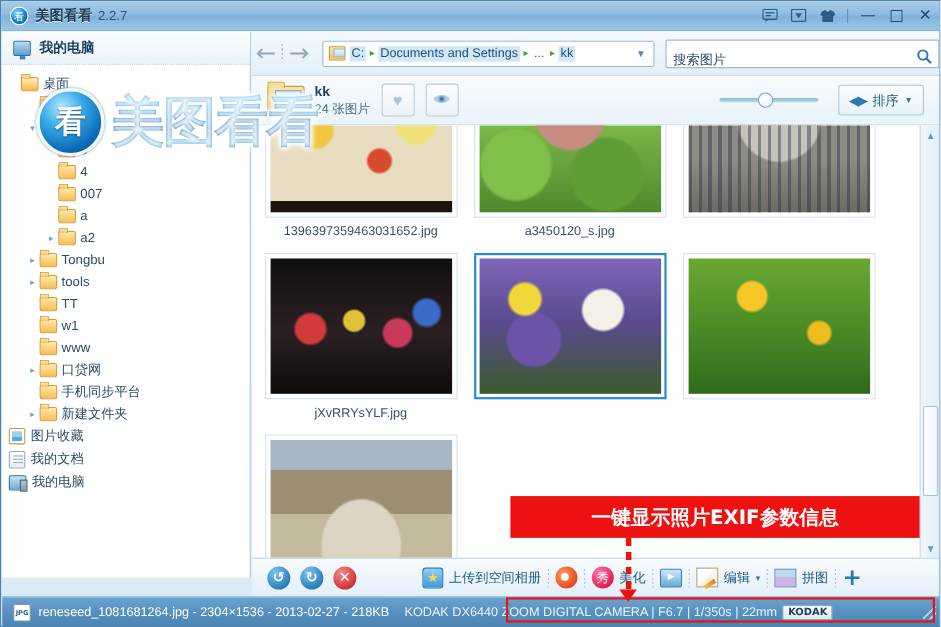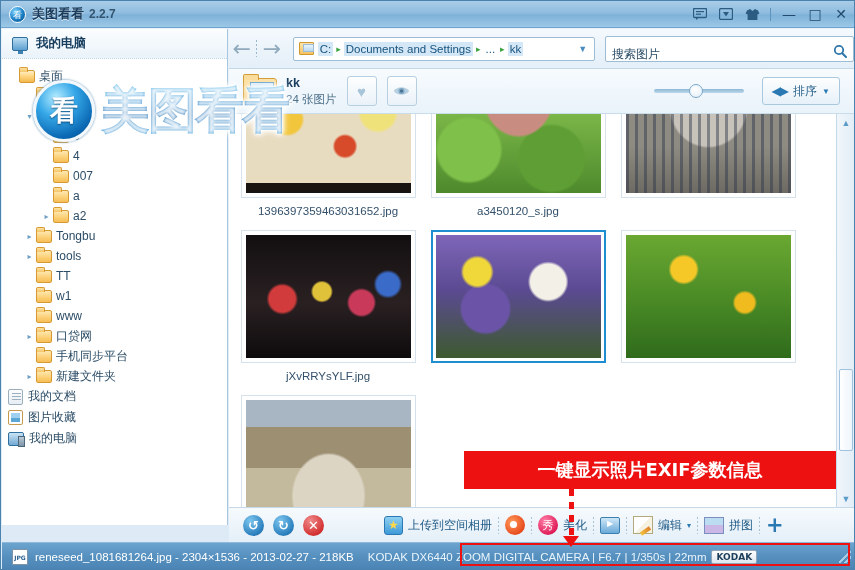--- a/index.html
+++ b/index.html
@@ -28,21 +28,21 @@
     width: 17px; height: 17px; border-radius: 50%; margin-left: 8px;
     background: radial-gradient(circle at 35% 30%, #7fd4ff 0%, #1a7fc4 55%, #0c4f86 100%);
     border: 1px solid #fff;
     color: #fff; font-size: 9px; line-height: 16px; text-align: center;
     flex: none;
   }
   .title-text {
     margin-left: 6px; font-size: 13px; font-weight: bold; color: #1a3c5c;
     text-shadow: 0 1px 0 #dcecf8;
   }
-  .title-ver { margin-left: 5px; font-size: 12px; font-weight: bold; color: #34556f; }
+  .title-ver { margin-left: 5px; font-size: 12px; font-weight: normal; color: #34556f; }
   .title-btns { margin-left: auto; display: flex; align-items: center; height: 100%; }
   .tb-ico {
     width: 26px; height: 26px; display: flex; align-items: center; justify-content: center;
     color: #2c5c82; font-size: 13px;
   }
   .tb-ico svg { display:block; }
   .tb-sep { width: 1px; height: 13px; background: #5e93bd; margin: 0 5px; }
   .tb-win {
     width: 26px; height: 26px; display: flex; align-items: center; justify-content: center;
     color: #214a6d; font-size: 14px; font-family: "DejaVu Sans", sans-serif;
@@ -526,26 +526,26 @@
           <div class="twisty"></div>
           <div class="folder"></div>
           <span class="lbl">手机同步平台</span>
         </div>
         <div class="node" style="padding-left: 21px;">
           <div class="twisty">▸</div>
           <div class="folder"></div>
           <span class="lbl">新建文件夹</span>
         </div>
         <div class="sysnode">
+          <div class="icon-pic"></div>
+          <span>图片收藏</span>
+        </div>
+        <div class="sysnode">
           <div class="icon-doc"></div>
           <span>我的文档</span>
-        </div>
-        <div class="sysnode">
-          <div class="icon-pic"></div>
-          <span>图片收藏</span>
         </div>
         <div class="sysnode">
           <div class="icon-pc"></div>
           <span>我的电脑</span>
         </div>
       </div>
   </div>
 
   <div id="watermark">
     <div id="wm-badge">看</div>

